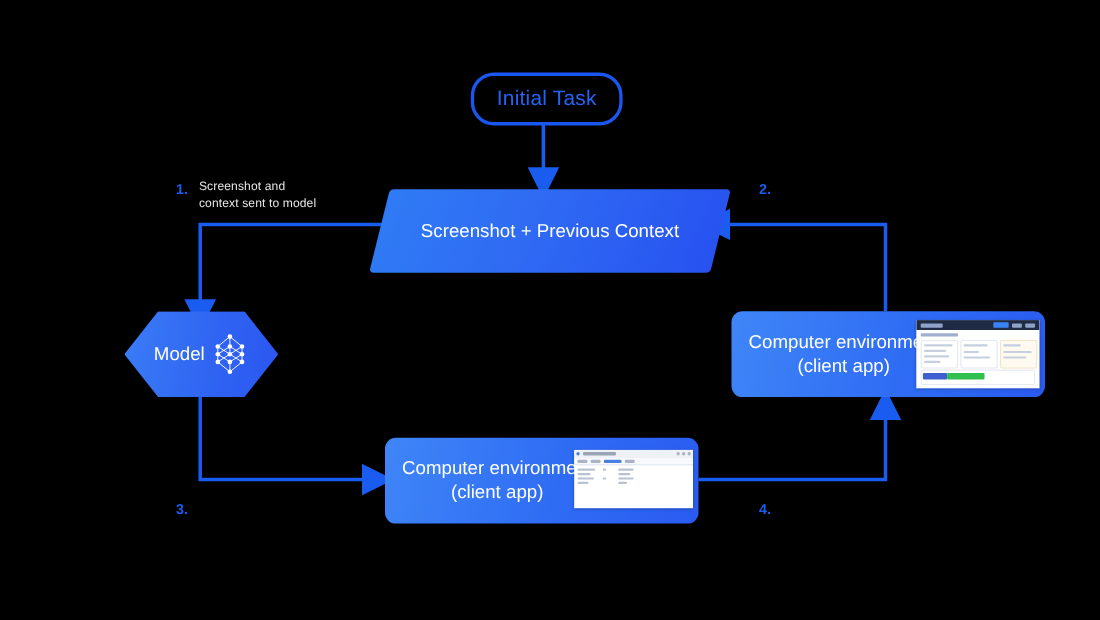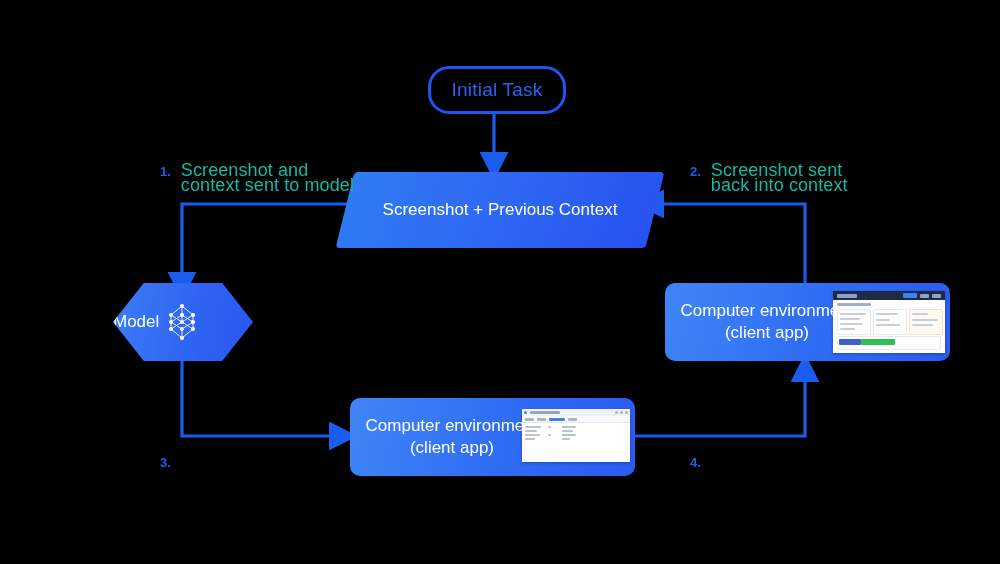--- a/index.html
+++ b/index.html
@@ -38,21 +38,21 @@
   .para .txt{
     position:absolute;inset:0;display:flex;align-items:center;justify-content:center;
     color:#ffffff;font-size:17px;line-height:22px;text-align:left;
   }
 
   
   .hex{
     position:absolute;left:113px;top:283px;width:140px;height:78px;
     background:linear-gradient(100deg,#3b7df6 0%,#2f63f2 60%,#2a56f0 100%);
     clip-path:polygon(22% 0%,78% 0%,100% 50%,78% 100%,22% 100%,0% 50%);
-    display:flex;align-items:center;gap:6px;
+    display:flex;align-items:center;justify-content:center;gap:6px;
   }
   .hex .lbl{color:#fff;font-size:17px;}
   .hex svg{display:block;}
 
   
   .card{
     position:absolute;border-radius:10px;
     background:linear-gradient(105deg,#3f86f7 0%,#2f6cf4 55%,#2a5bf1 100%);
     display:flex;align-items:center;
   }
@@ -90,21 +90,21 @@
   .w-menu .m{position:absolute;top:1.5px;height:3px;background:#aab4c5;border-radius:1px;}
   .w-menu .sel{background:#4a7fe0;}
   .w-row{position:absolute;height:2px;background:#b9c2d1;border-radius:1px;}
 
   
   .step{position:absolute;display:flex;align-items:flex-start;gap:10px;}
   .step .num{
     color:#1b5cf0;font-size:13px;font-weight:bold;line-height:15px;padding-top:1px;
   }
   .step .txt{
-    color:#14b8a6;font-size:18px;line-height:15px;white-space:pre-line;
+    color:#e5e5e5;font-size:11px;line-height:15px;white-space:pre-line;
     letter-spacing:.1px;
   }
 </style>
 </head>
 <body>
 
 <div id="stage">
 
   <svg id="wires" viewBox="0 0 1000 564">
     <defs>
@@ -228,22 +228,20 @@
   </div>
 
   <div class="step" style="left:160px;top:163px;">
     <span class="num">1.</span>
     <span class="txt">Screenshot and
 context sent to model</span>
   </div>
 
   <div class="step" style="left:690px;top:163px;">
     <span class="num">2.</span>
-    <span class="txt">Screenshot sent
-back into context</span>
   </div>
 
   <div class="step" style="left:160px;top:454px;">
     <span class="num">3.</span>
   </div>
 
   <div class="step" style="left:690px;top:454px;">
     <span class="num">4.</span>
   </div>
 

